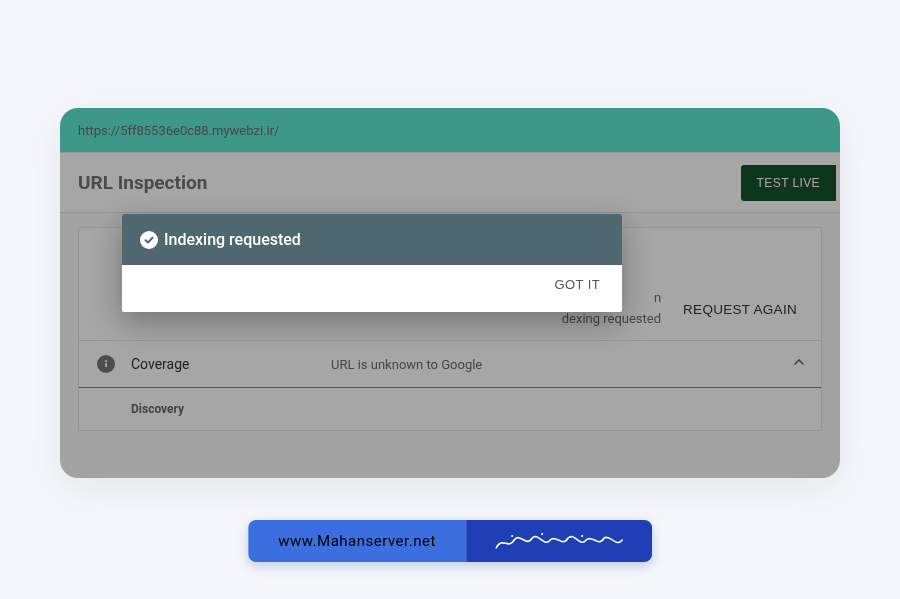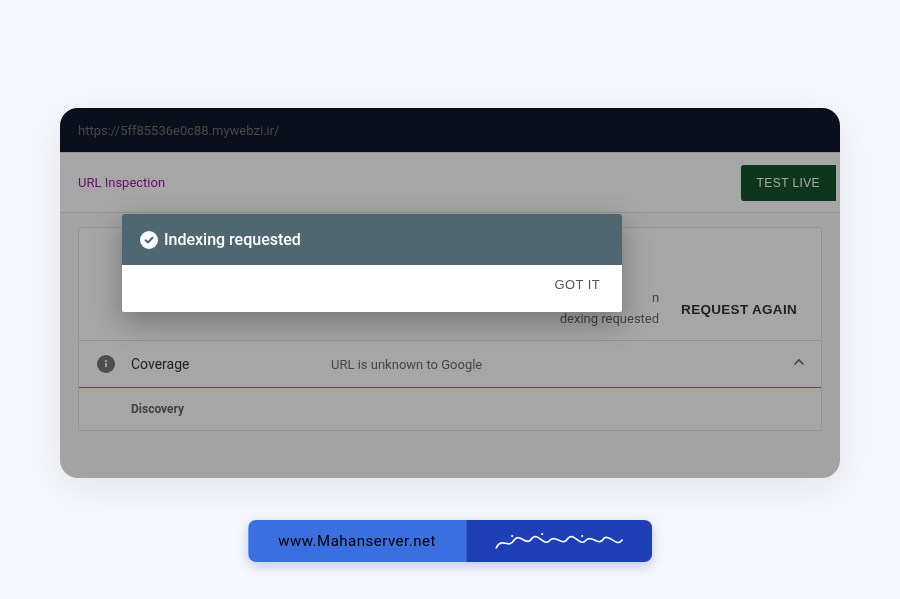--- a/index.html
+++ b/index.html
@@ -23,41 +23,41 @@
     overflow: hidden;
   }
   .scrim {
     position: absolute;
     inset: 0;
     background: rgba(0,0,0,0.35);
     z-index: 3;
   }
   .urlbar {
     height: 45px;
-    background: #0f172a;
+    background: #5eead4;
     border-bottom: 1px solid #e4e4e4;
     display: flex;
     align-items: center;
     padding: 0 18px;
     font-size: 13px;
     color: #6d6d6d;
   }
   .header {
     height: 60px;
     display: flex;
     align-items: center;
     justify-content: space-between;
     padding: 0 4px 0 18px;
     border-bottom: 1px solid #e4e4e4;
     background: #fff;
   }
   .header h1 {
-    font-size: 13px;
-    font-weight: 400;
-    color: #a21caf;
+    font-size: 19px;
+    font-weight: 700;
+    color: #737373;
   }
   .test-live {
     background: #14532d;
     color: #fff;
     font-size: 12px;
     font-weight: 500;
     letter-spacing: .4px;
     padding: 11px 16px;
     border: none;
     border-top-left-radius: 3px;
@@ -87,21 +87,21 @@
     gap: 18px;
   }
   .tail-text {
     font-size: 13px;
     color: #6d6d6d;
     text-align: right;
     line-height: 1.6;
   }
   .request-again {
     font-size: 13.5px;
-    font-weight: 700;
+    font-weight: 400;
     color: #333;
     letter-spacing: .3px;
     background: none;
     border: none;
     cursor: pointer;
     padding: 8px 4px;
   }
   .panel-row {
     border-top: 1px solid #e4e4e4;
     display: flex;

